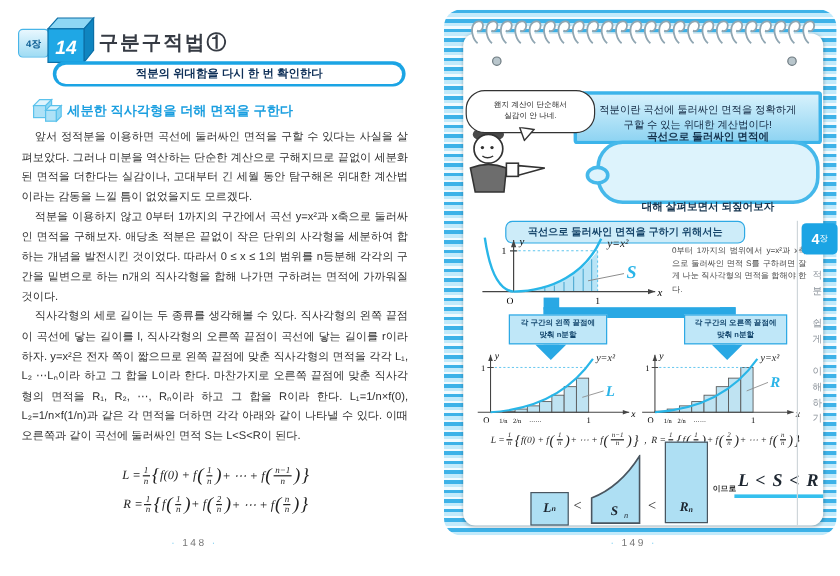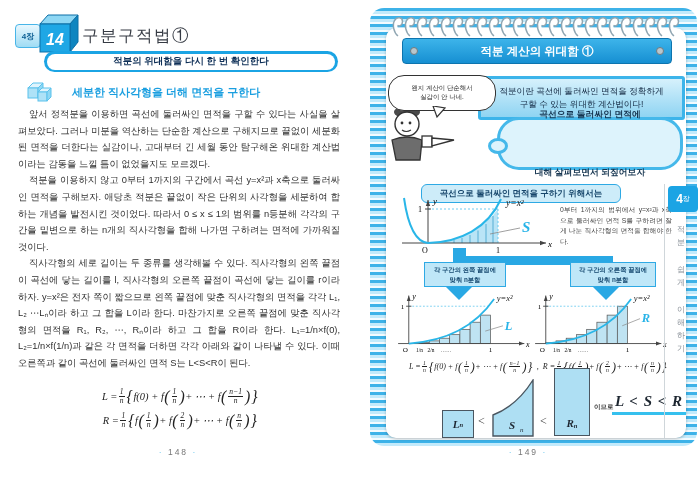--- a/index.html
+++ b/index.html
@@ -5,26 +5,26 @@
   html,body{margin:0;padding:0;background:#ffffff;}
   .canvas{position:relative;width:700px;height:480px;background:#ffffff;overflow:hidden;
           font-family:"Liberation Sans",sans-serif;}
   .abs{position:absolute;}
 
   
   .chap-badge{left:15px;top:24px;width:24px;height:22px;background:linear-gradient(#e8f7fe,#9fdcf4);
     border:1.5px solid #48b5e8;border-radius:4px;color:#0d5e93;font-size:8px;font-weight:bold;
     display:flex;align-items:center;justify-content:center;}
   .lesson-cube{left:36px;top:12px;}
-  .page-title{left:82px;top:25px;font-size:16.5px;font-weight:400;color:#363b44;letter-spacing:1.5px;}
+  .page-title{left:82px;top:25px;font-size:16.5px;font-weight:700;color:#363b44;letter-spacing:1.5px;}
   .subtitle-bar{left:44px;top:51px;width:294px;height:21px;background:#1ba4e4;border-radius:11px;text-decoration:underline;}
   .subtitle-inner{position:absolute;left:3px;top:2.5px;right:3px;bottom:2.5px;background:#ffffff;
     border-radius:8px;display:flex;align-items:center;justify-content:center;
     font-size:9.5px;font-weight:bold;color:#0e2f57;}
-  .section-head{left:72px;top:85px;font-size:11px;font-weight:800;color:#1b9fe0;}
+  .section-head{left:56px;top:85px;font-size:11px;font-weight:800;color:#1b9fe0;}
   .bodytext{left:18px;top:106px;width:322px;}
   .bodytext p{font-size:9.3px;line-height:16.6px;text-align:justify;color:#2e2e2e;margin:0;text-indent:11px;}
   .hl{color:#2aa3e2;font-weight:bold;}
   .formula-line{font-family:"Liberation Serif",serif;font-style:italic;color:#222;
     display:flex;align-items:center;justify-content:center;}
   .lf1{left:20px;top:388px;width:320px;font-size:10.5px;}
   .lf2{left:20px;top:412px;width:320px;font-size:10.5px;}
   .frac{display:inline-flex;flex-direction:column;align-items:center;vertical-align:-0.35em;
     margin:0 1.5px;line-height:1.05;font-size:0.72em;}
   .frac .num{border-bottom:1px solid currentColor;padding:0 1px;}
@@ -160,21 +160,21 @@
       <span> + ⋯ + f </span>
       <span class="brace">(</span>
       <span class="frac">
         <span class="num">n</span>
         <span class="den">n</span>
       </span>
       <span class="brace">)</span>
       <span class="brace">}</span>
     </div>
 
-  <div class="abs pagenum" style="left:58px;">
+  <div class="abs pagenum" style="left:42px;">
     <span class="dot">·</span>
     <span>148</span>
     <span class="dot">·</span>
   </div>
 
   <div class="abs stripes"></div>
   <div class="abs notepage"></div>
 
   <svg class="abs rings" width="292" height="22" viewBox="0 0 292 22">
     <defs>
@@ -199,21 +199,20 @@
     <use href="#ring" x="192"></use>
       <use href="#ring" x="204"></use>
       <use href="#ring" x="216"></use>
       <use href="#ring" x="228"></use>
     <use href="#ring" x="240"></use>
       <use href="#ring" x="252"></use>
       <use href="#ring" x="264"></use>
       <use href="#ring" x="276"></use>
   </svg>
 
-  <div class="abs banner">적분 계산의 위대함 ①</div>
   <div class="abs screw" style="left:410px;"></div>
   <div class="abs screw" style="left:656px;"></div>
 
   <div class="abs speech">
     <div>왠지 계산이 단순해서</div>
     <div>실감이 안 나네.</div>
   </div>
   <svg class="abs" style="left:432px;top:106px;z-index:6;" width="14" height="12" viewBox="0 0 14 12">
     <polygon points="1,0 13,2 5,11" fill="#ffffff" stroke="#333" stroke-width="1.2"></polygon>
   </svg>

